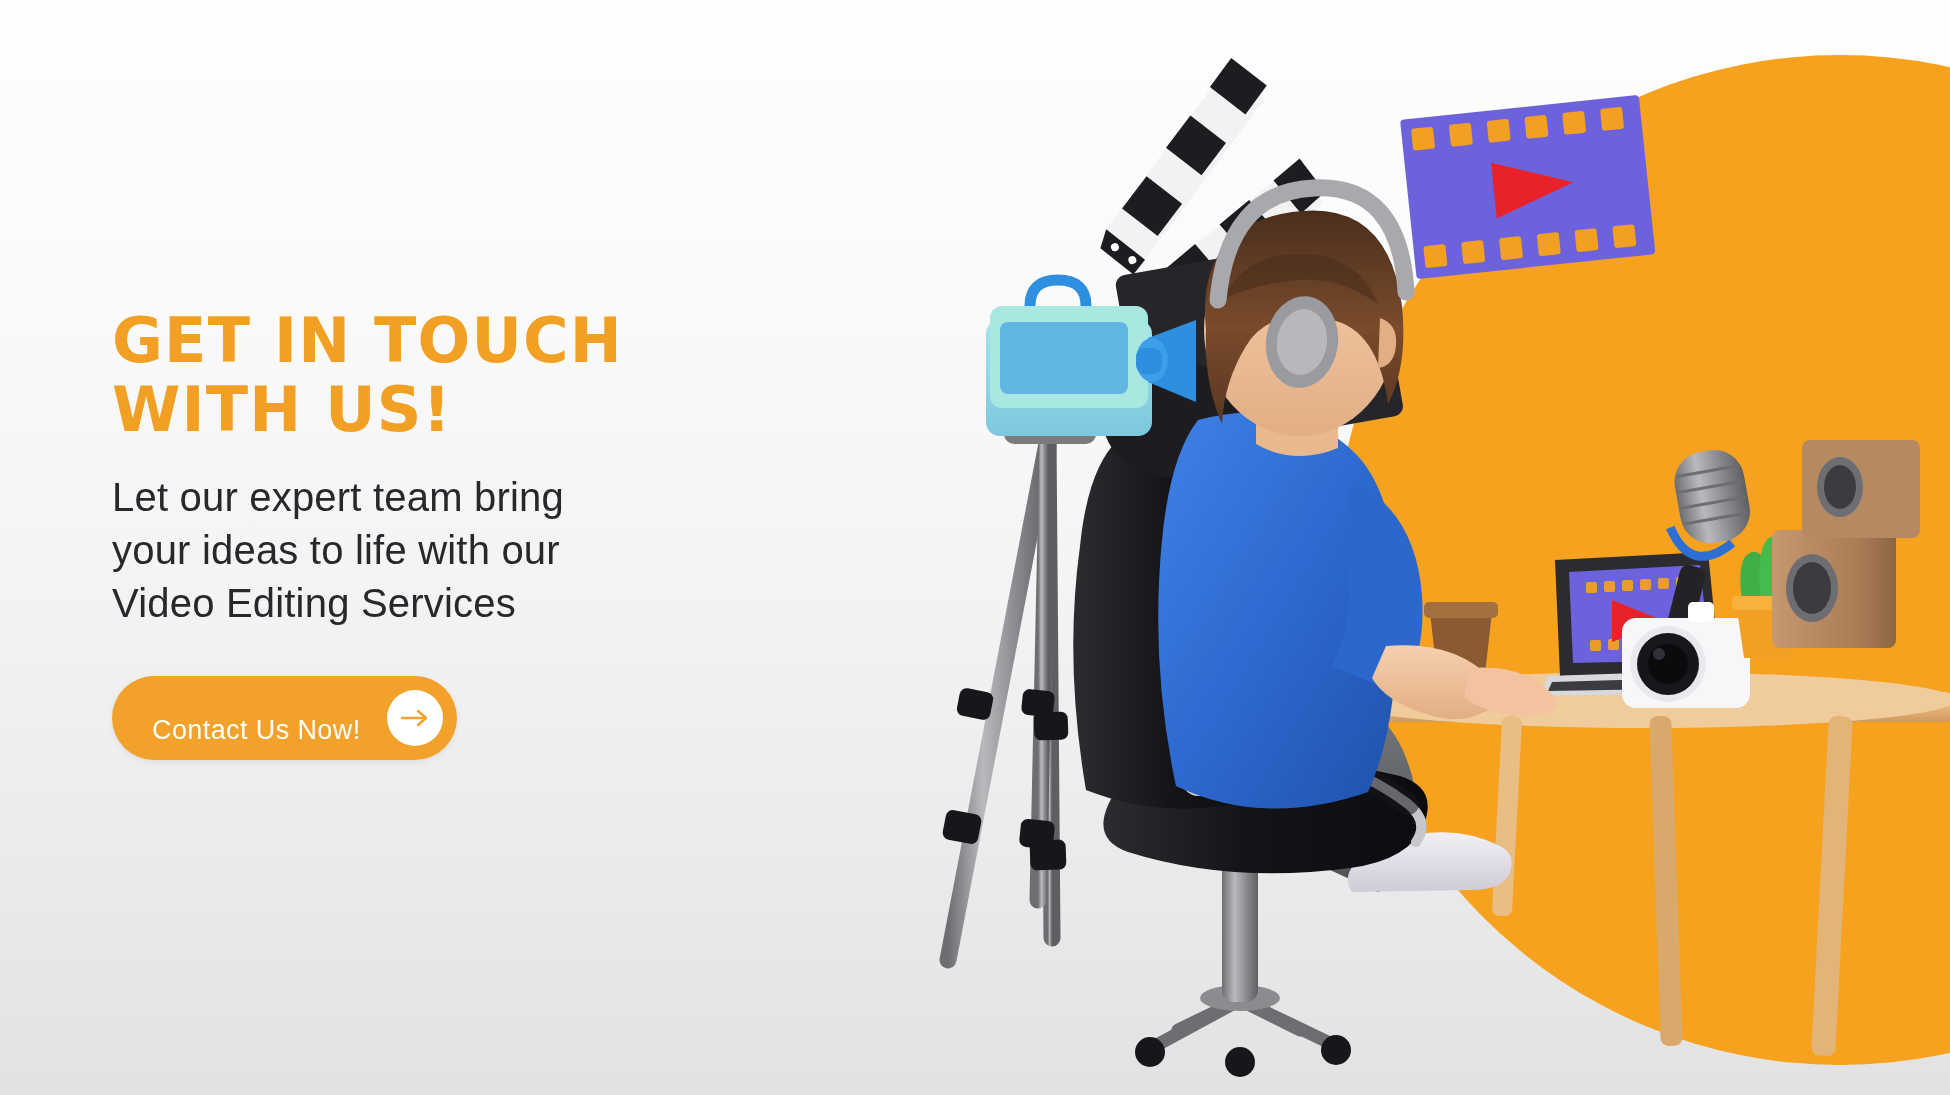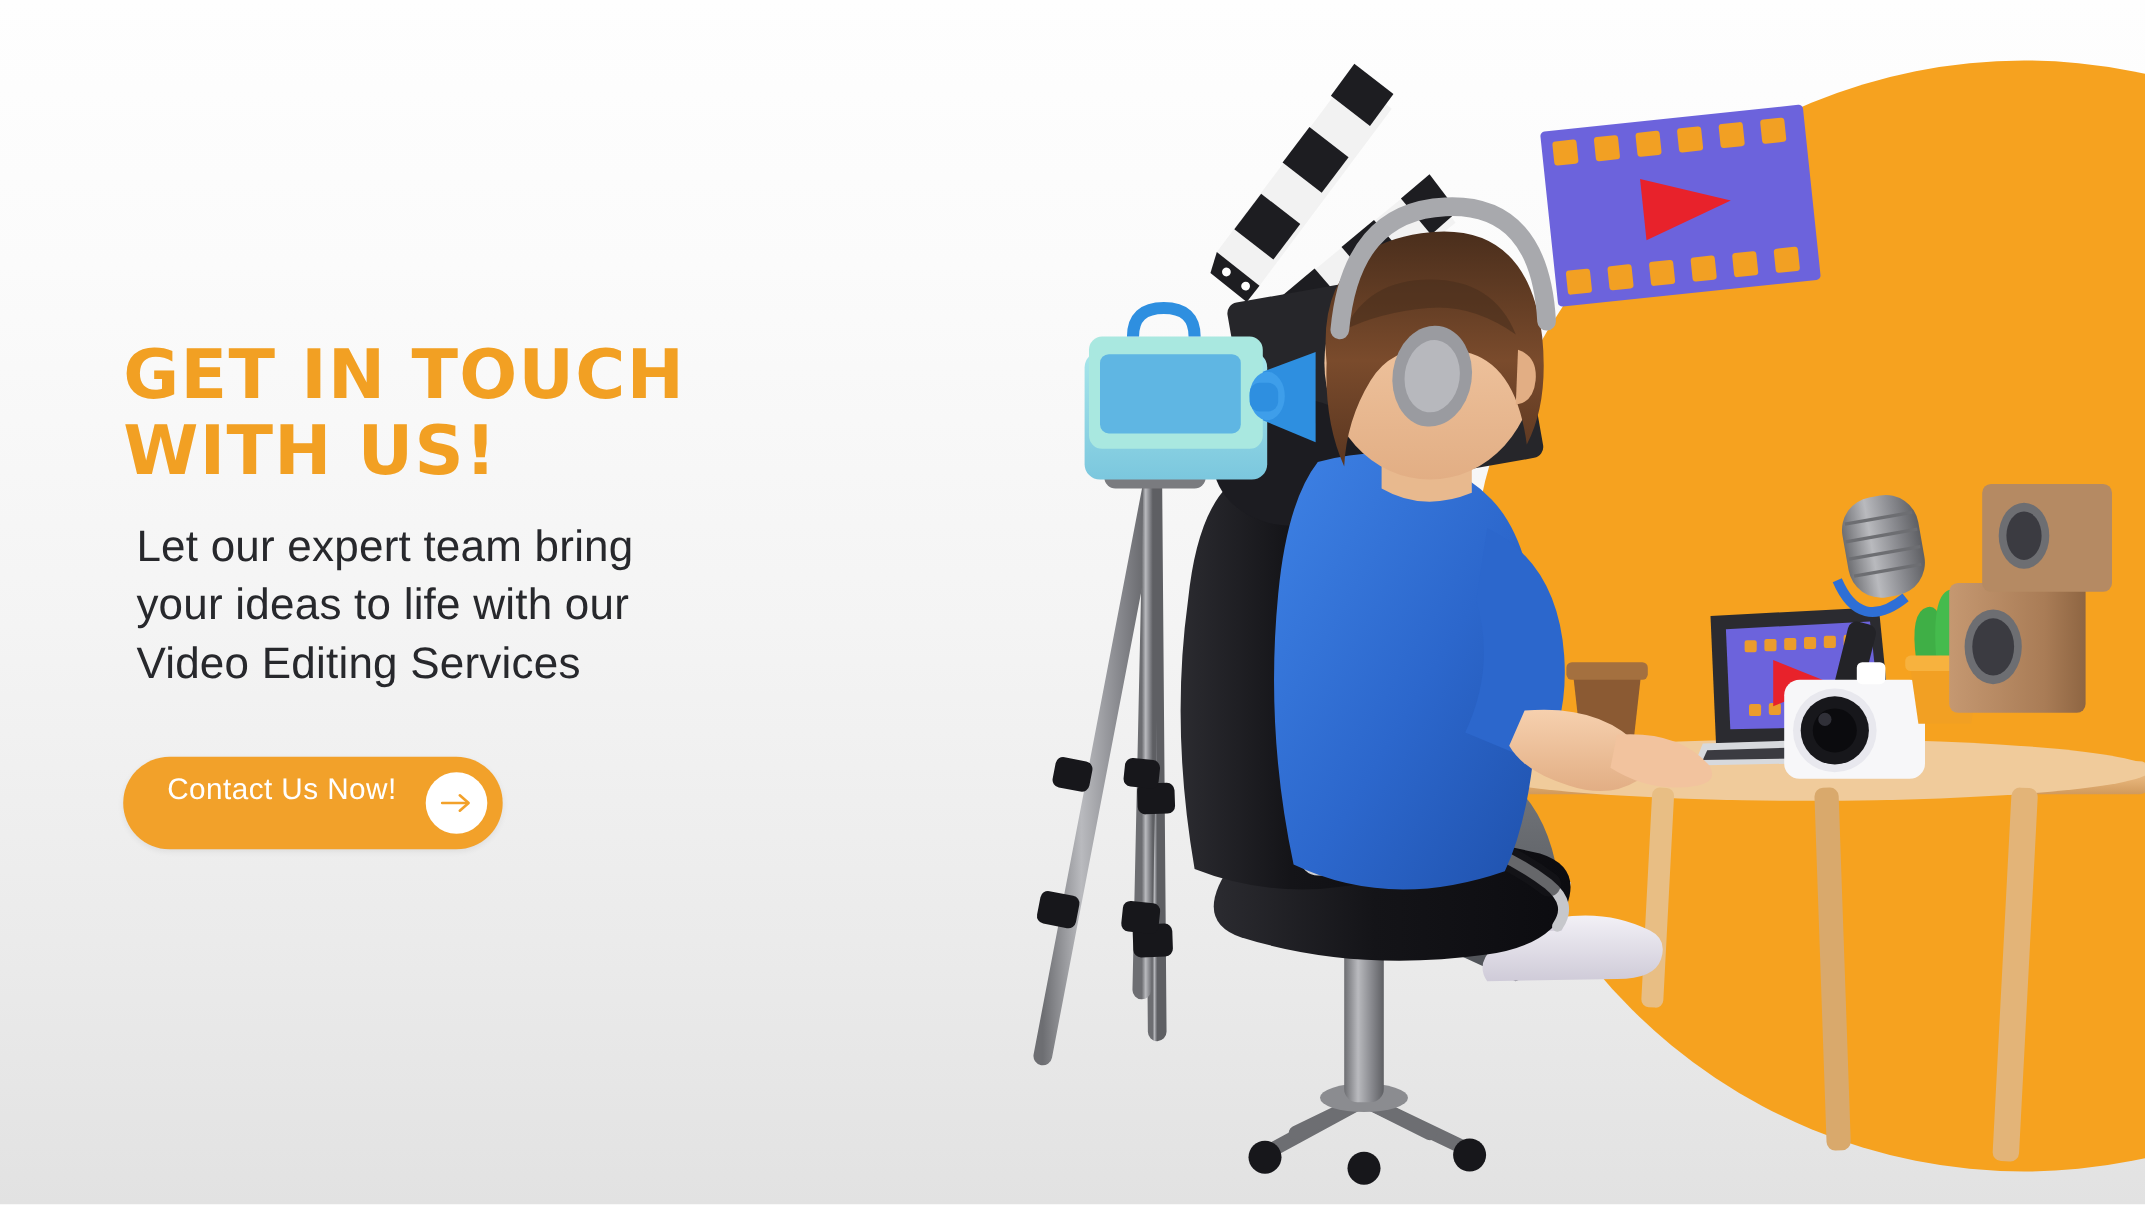--- a/index.html
+++ b/index.html
@@ -23,26 +23,26 @@
   
   .copy{position:absolute;left:112px;top:290px;width:760px;}
   .headline{
     font-family:"DejaVu Sans", sans-serif;
     font-weight:bold;
     font-size:62px;line-height:1.12;letter-spacing:1.2px;
     color:#F2A023;margin:16px 0 26px 0;white-space:pre-line;
   }
   .subcopy{
     font-family:"Liberation Sans", sans-serif;
-    font-size:40px;line-height:1.33;color:#27282c;margin:12px;
+    font-size:40px;line-height:1.33;color:#27282c;margin:0;
     font-weight:400;white-space:pre-line;letter-spacing:.2px;
   }
 
   .cta{
-    margin-top:46px;display:inline-flex;align-items:flex-start;gap:26px;
+    margin-top:46px;display:inline-flex;align-items:flex-end;gap:26px;
     background:#F2A12A;border:none;border-radius:48px;
     padding:14px 14px 14px 40px;cursor:pointer;
     box-shadow:0 2px 6px rgba(0,0,0,.07);
   }
   .cta-label{
     font-family:"Liberation Sans", sans-serif;
     font-size:27px;color:#ffffff;letter-spacing:.4px;white-space:nowrap;
   }
   .cta-circle{
     width:56px;height:56px;border-radius:50%;background:#ffffff;

